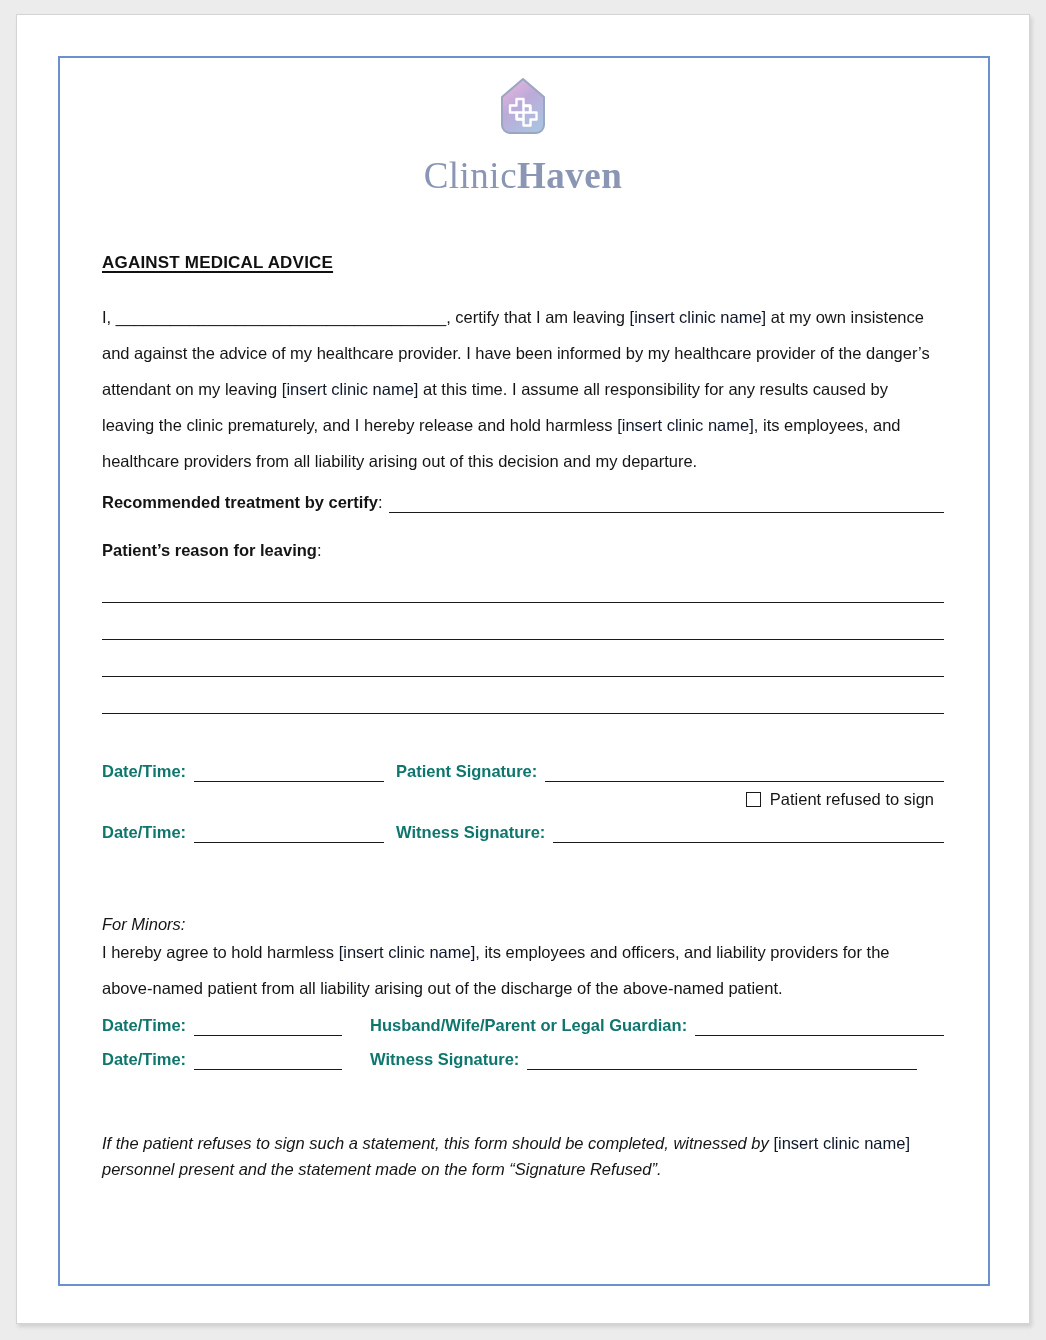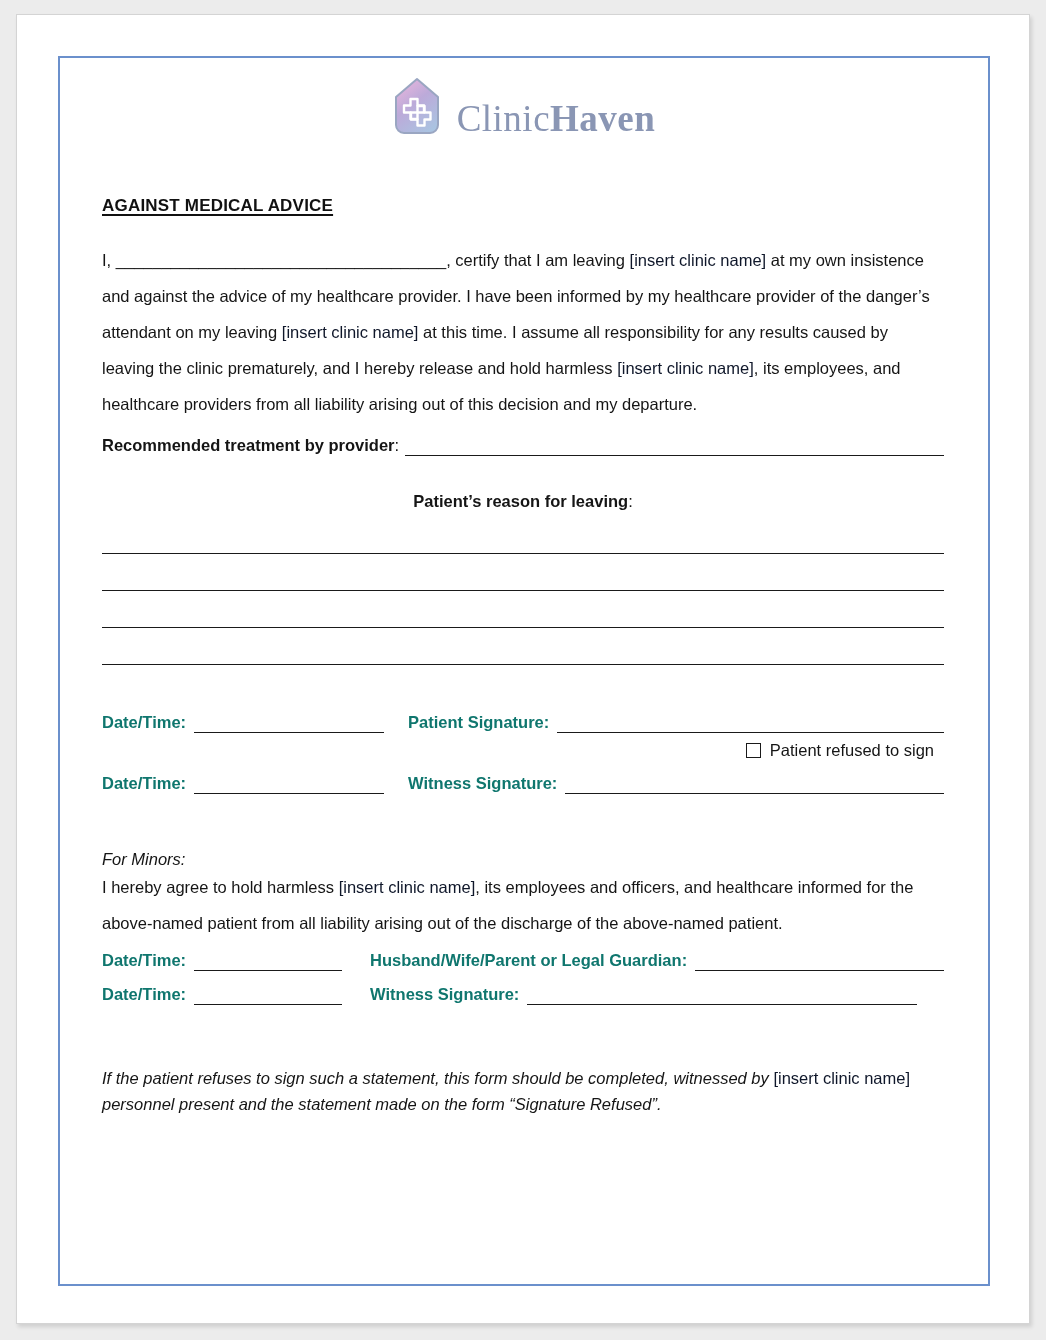--- a/index.html
+++ b/index.html
@@ -26,22 +26,23 @@
   .content {
     position: absolute;
     left: 42px; top: 0;
     width: 842px;
   }
   
   .logo-row {
     margin-top: 18px;
     display: flex;
     justify-content: center;
-    align-items: flex-end;
+    align-items: center;
     gap: 14px;
+    flex-direction: column;
   }
   .brand {
     font-family: "Liberation Serif", serif;
     font-size: 37px;
     color: #8a96b4;
     letter-spacing: 0.5px;
   }
   .brand .bold { font-weight: bold; }
   
   .form-title {
@@ -95,52 +96,52 @@
     line-height: 22px;
   }
   .blank {
     border-bottom: 1.6px solid #1a1a1a;
     height: 20px;
     margin-left: 8px;
   }
   .blank-190 { width: 190px; }
   .blank-148 { width: 148px; }
   .blank-flex { flex: 1; }
-  .gap-24 { margin-left: 24px; }
+  .gap-24 { margin-left: 12px; }
   .gap-28 { margin-left: 28px; }
   .checkbox-row {
     margin-top: 8px;
     display: flex;
     justify-content: flex-end;
     align-items: center;
     gap: 9px;
     font-size: 16.5px;
     color: #151515;
     padding-right: 10px;
   }
   .checkbox {
     width: 15px; height: 15px;
     border: 1.8px solid #1a1a1a;
     background: #fff;
     display: inline-block;
   }
   .minors-heading {
-    margin-top: 56px;
+    margin-top: 72px;
     font-size: 16.5px;
     font-style: italic;
     color: #151515;
   }
   .footer-para {
     margin-top: 60px;
     font-size: 16.5px;
     font-style: italic;
     line-height: 26px;
     color: #151515;
   }
-  .mt-52 { margin-top: 36px; text-align: center; }
+  .mt-52 { margin-top: 28px; }
   .mt-12 { margin-top: 12px; }
   .mt-8  { margin-top: 8px; }
 </style>
 </head>
 <body>
 
 <div class="page">
   <div class="form-border">
     <div class="content">
 
@@ -162,21 +163,21 @@
         <span class="brand"><span>Clinic</span><span class="bold">Haven</span></span>
       </div>
 
       <div class="form-title">
         <span>AGAINST MEDICAL ADVICE</span>
       </div>
 
       <div class="para"><span>I, </span><span>____________________________________</span><span>, certify that I am leaving </span><span class="seg-blue">[insert clinic name]</span><span> at my own insistence and against the advice of my healthcare provider. I have been informed by my healthcare provider of the danger’s attendant on my leaving </span><span class="seg-blue">[insert clinic name]</span><span> at this time. I assume all responsibility for any results caused by leaving the clinic prematurely, and I hereby release and hold harmless </span><span class="seg-blue">[insert clinic name]</span><span>, its employees, and healthcare providers from all liability arising out of this decision and my departure.</span></div>
 
       <div class="label-row mt-12">
-        <span><span class="b">Recommended treatment by provider</span><span>:</span></span>
+        <span><span class="b">Recommended treatment by certify</span><span>:</span></span>
         <span class="fill-line"></span>
       </div>
 
       <div class="section-label mt-52">
         <span class="b">Patient’s reason for leaving</span><span>:</span>
       </div>
       <div class="ruled-lines" id="reason-lines">
           <div class="ruled-line"></div>
           <div class="ruled-line"></div>
           <div class="ruled-line"></div>
@@ -196,21 +197,21 @@
       </div>
 
       <div class="sig-row mt-12">
         <span class="b">Date/Time:</span>
         <span class="blank blank-190"></span>
         <span class="b gap-24">Witness Signature:</span>
         <span class="blank blank-flex"></span>
       </div>
 
       <div class="minors-heading">For Minors:</div>
-      <div class="para" style="margin-top:0"><span>I hereby agree to hold harmless </span><span class="seg-blue">[insert clinic name]</span><span>, its employees and officers, and healthcare informed for the above-named patient from all liability arising out of the discharge of the above-named patient.</span></div>
+      <div class="para" style="margin-top:0"><span>I hereby agree to hold harmless </span><span class="seg-blue">[insert clinic name]</span><span>, its employees and officers, and liability providers for the above-named patient from all liability arising out of the discharge of the above-named patient.</span></div>
 
       <div class="sig-row mt-8">
         <span class="b">Date/Time:</span>
         <span class="blank blank-148"></span>
         <span class="gap-28"><span class="b">Husband/Wife/Parent or Legal Guardian:</span></span>
         <span class="blank blank-flex"></span>
       </div>
 
       <div class="sig-row mt-12">
         <span class="b">Date/Time:</span>

